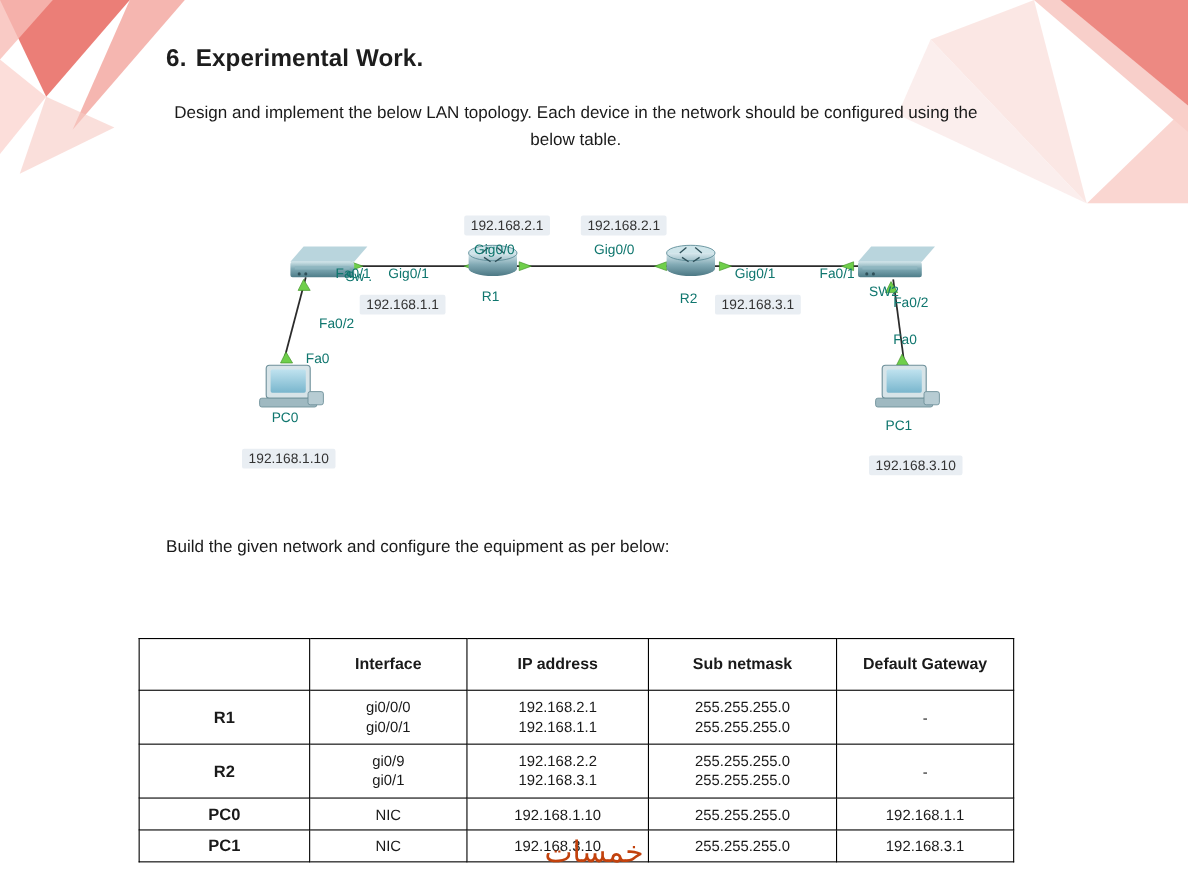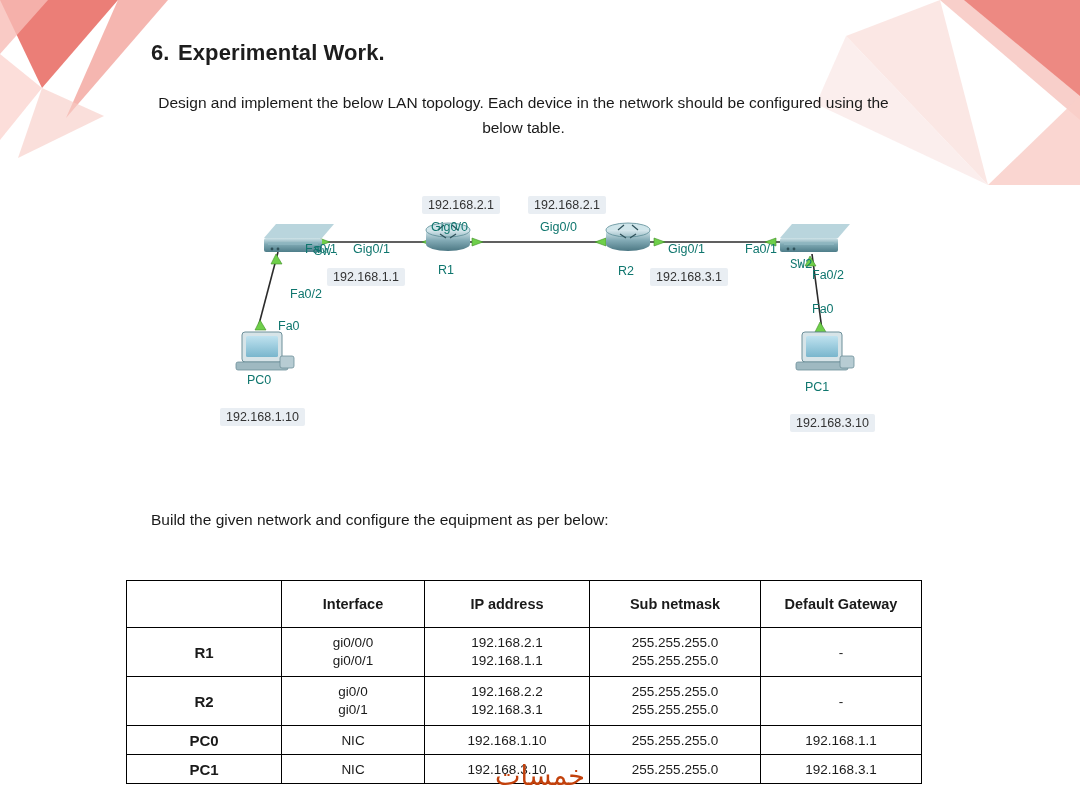--- a/index.html
+++ b/index.html
@@ -53,21 +53,21 @@
     color: #1a1a1a;
   }
   .para-1 {
     left: 151px;
     top: 90px;
     width: 745px;
     text-align: center;
   }
   .para-2 {
     left: 151px;
-    top: 507px;
+    top: 485px;
     width: 745px;
   }
 
   
   .topology {
     position: absolute;
     left: 150px;
     top: 180px;
     width: 780px;
     height: 270px;
@@ -272,21 +272,21 @@
 
     <div class="diag-label" style="left:281px; top:40px;">Gig0/0</div>
     <div class="diag-label" style="left:203px; top:62px;">Gig0/1</div>
     <div class="diag-label" style="left:288px; top:83px;">R1</div>
 
     <div class="diag-label" style="left:390px; top:40px;">Gig0/0</div>
     <div class="diag-label" style="left:518px; top:62px;">Gig0/1</div>
     <div class="diag-label" style="left:468px; top:84px;">R2</div>
 
     <div class="diag-label" style="left:595px; top:62px;">Fa0/1</div>
-    <div class="diag-label" style="left:640px; top:78px;font-family:Liberation Mono, monospace;">SW2</div>
+    <div class="diag-label" style="left:640px; top:78px;">SW2</div>
     <div class="diag-label" style="left:662px; top:88px;">Fa0/2</div>
     <div class="diag-label" style="left:662px; top:122px;">Fa0</div>
     <div class="diag-label" style="left:655px; top:200px;">PC1</div>
   </div>
 
   <div class="para para-2">Build the given network and configure the equipment as per below:</div>
 
   <table class="config-table">
     <thead>
       <tr>
@@ -310,21 +310,21 @@
         </td>
         <td class="multi-line">
           <span>255.255.255.0</span>
           <span>255.255.255.0</span>
         </td>
         <td>-</td>
       </tr>
       <tr class="row-tall">
         <td class="dev-cell">R2</td>
         <td class="multi-line">
-          <span>gi0/0</span>
+          <span>gi0/9</span>
           <span>gi0/1</span>
         </td>
         <td class="multi-line">
           <span>192.168.2.2</span>
           <span>192.168.3.1</span>
         </td>
         <td class="multi-line">
           <span>255.255.255.0</span>
           <span>255.255.255.0</span>
         </td>

